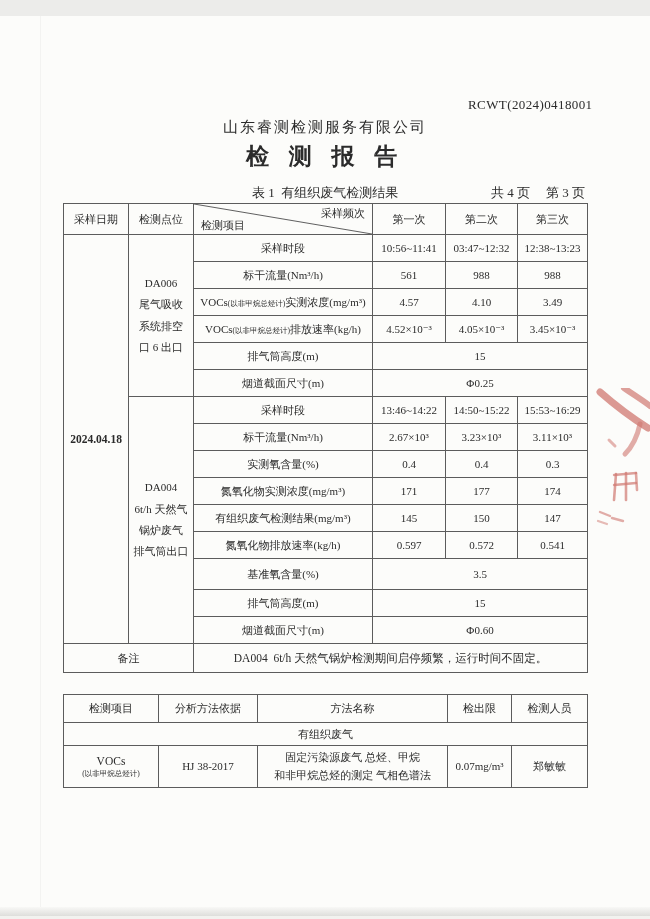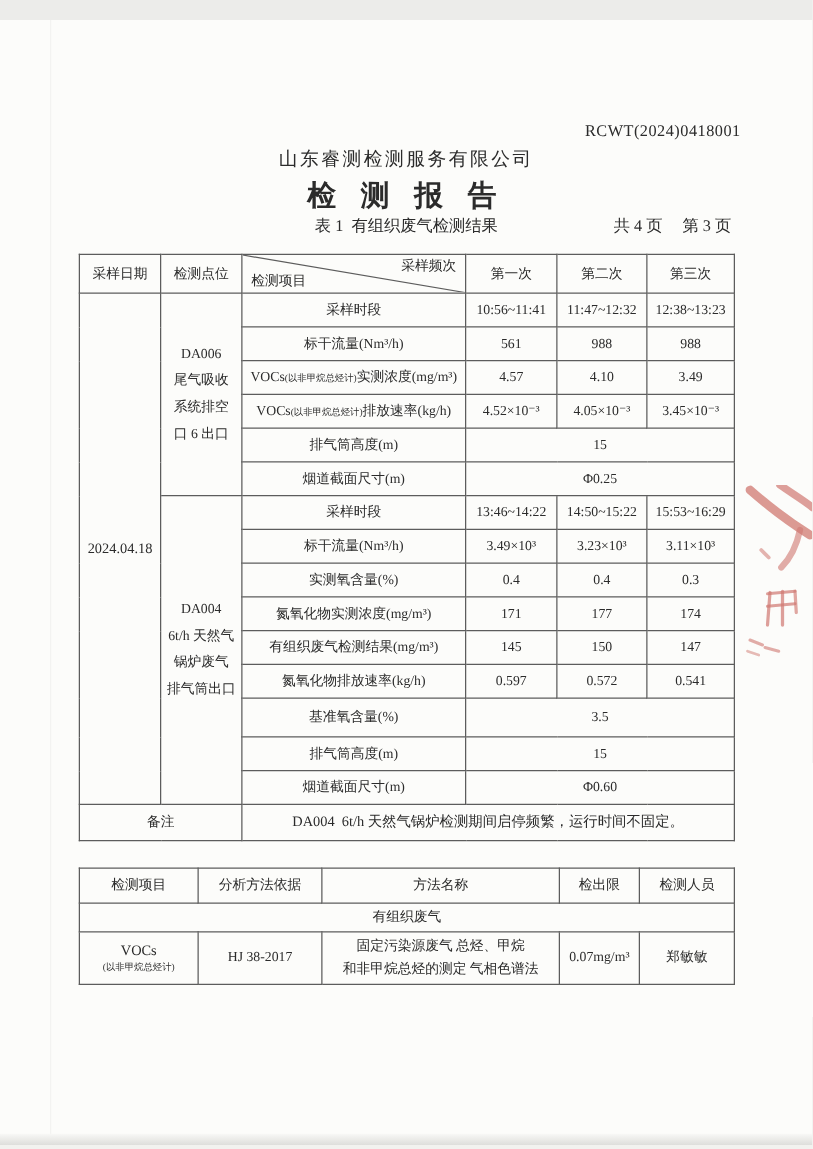--- a/index.html
+++ b/index.html
@@ -8,34 +8,34 @@
   .edge-left{position:absolute;left:40px;top:0;width:1px;height:896px;background:rgba(0,0,0,0.035);}
   .edge-bottom{position:absolute;left:0;top:891px;width:650px;height:9px;
                background:linear-gradient(#f8f8f6,#dededb);}
   .scan-bg{position:absolute;left:0;top:900px;width:650px;height:19px;background:#f2f2ef;}
 
   .report-no{position:absolute;top:81px;left:468px;font-size:13px;letter-spacing:0.4px;}
   .company{position:absolute;top:102px;left:0;width:650px;text-align:center;
            font-size:15px;letter-spacing:2px;}
   .title{position:absolute;top:125px;left:0;width:650px;text-align:center;
          font-size:23px;font-weight:bold;letter-spacing:7px;}
-  .caption-row{position:absolute;top:156px;left:63px;width:524px;height:18px;font-size:13px;}
+  .caption-row{position:absolute;top:168px;left:63px;width:524px;height:18px;font-size:13px;}
   .caption-row .cap{position:absolute;left:50%;transform:translateX(-50%);white-space:nowrap;}
   .caption-row .pag{position:absolute;right:2px;top:0;white-space:nowrap;}
   .caption-row .pag span{margin-left:16px;}
 
   table{border-collapse:collapse;table-layout:fixed;position:absolute;left:63px;background:transparent;}
   td{border:1px solid #5c5c5c;text-align:center;vertical-align:middle;
      font-size:11px;line-height:1.3;padding:0 2px;overflow:hidden;}
   .t1{top:187px;width:524px;border:1.5px solid #3d3d3d;}
   .t2{top:678px;width:524px;border:1.5px solid #3d3d3d;}
   .nw{white-space:nowrap;}
   .sub{font-size:7.5px;}
   .point-cell div{line-height:1.95;white-space:nowrap;}
-  .date-cell{font-size:11.5px;}
+  .date-cell{font-size:11.5px;font-weight:bold;}
   .diag{position:relative;padding:0;}
   .diag svg{position:absolute;left:0;top:0;width:100%;height:100%;}
   .diag .dt{position:absolute;top:2px;right:7px;font-size:11px;}
   .diag .db{position:absolute;bottom:2px;left:7px;font-size:11px;}
   .remark-cell{font-size:11.5px;}
   .t2 .method-cell div{line-height:1.6;white-space:nowrap;}
   .t2 .person-cell{line-height:1.5;}
   .item-main{font-size:11.5px;line-height:1.2;}
   .item-subline{font-size:7.5px;line-height:1.2;}
   .cap2{position:absolute;top:659px;left:63px;width:524px;text-align:center;font-size:13px;}
@@ -84,21 +84,21 @@
     <tr style="height:27px">
       <td rowspan="15" class="date-cell nw">2024.04.18</td>
       <td rowspan="6" class="point-cell">
         <div>DA006</div>
         <div>尾气吸收</div>
         <div>系统排空</div>
         <div>口 6 出口</div>
       </td>
       <td class="nw">采样时段</td>
       <td class="nw">10:56~11:41</td>
-      <td class="nw">11:47~12:32</td>
+      <td class="nw">03:47~12:32</td>
       <td class="nw">12:38~13:23</td>
     </tr>
     <tr style="height:27px">
       <td class="nw">标干流量(Nm³/h)</td>
       <td>561</td>
       <td>988</td>
       <td>988</td>
     </tr>
     <tr style="height:27px">
       <td class="nw"><span>VOCs</span><span class="sub">(以非甲烷总烃计)</span><span>实测浓度(mg/m³)</span></td>
@@ -127,21 +127,21 @@
         <div>锅炉废气</div>
         <div>排气筒出口</div>
       </td>
       <td class="nw">采样时段</td>
       <td class="nw">13:46~14:22</td>
       <td class="nw">14:50~15:22</td>
       <td class="nw">15:53~16:29</td>
     </tr>
     <tr style="height:27px">
       <td class="nw">标干流量(Nm³/h)</td>
-      <td class="nw">3.49×10³</td>
+      <td class="nw">2.67×10³</td>
       <td class="nw">3.23×10³</td>
       <td class="nw">3.11×10³</td>
     </tr>
     <tr style="height:27px">
       <td class="nw">实测氧含量(%)</td>
       <td>0.4</td>
       <td>0.4</td>
       <td>0.3</td>
     </tr>
     <tr style="height:27px">

